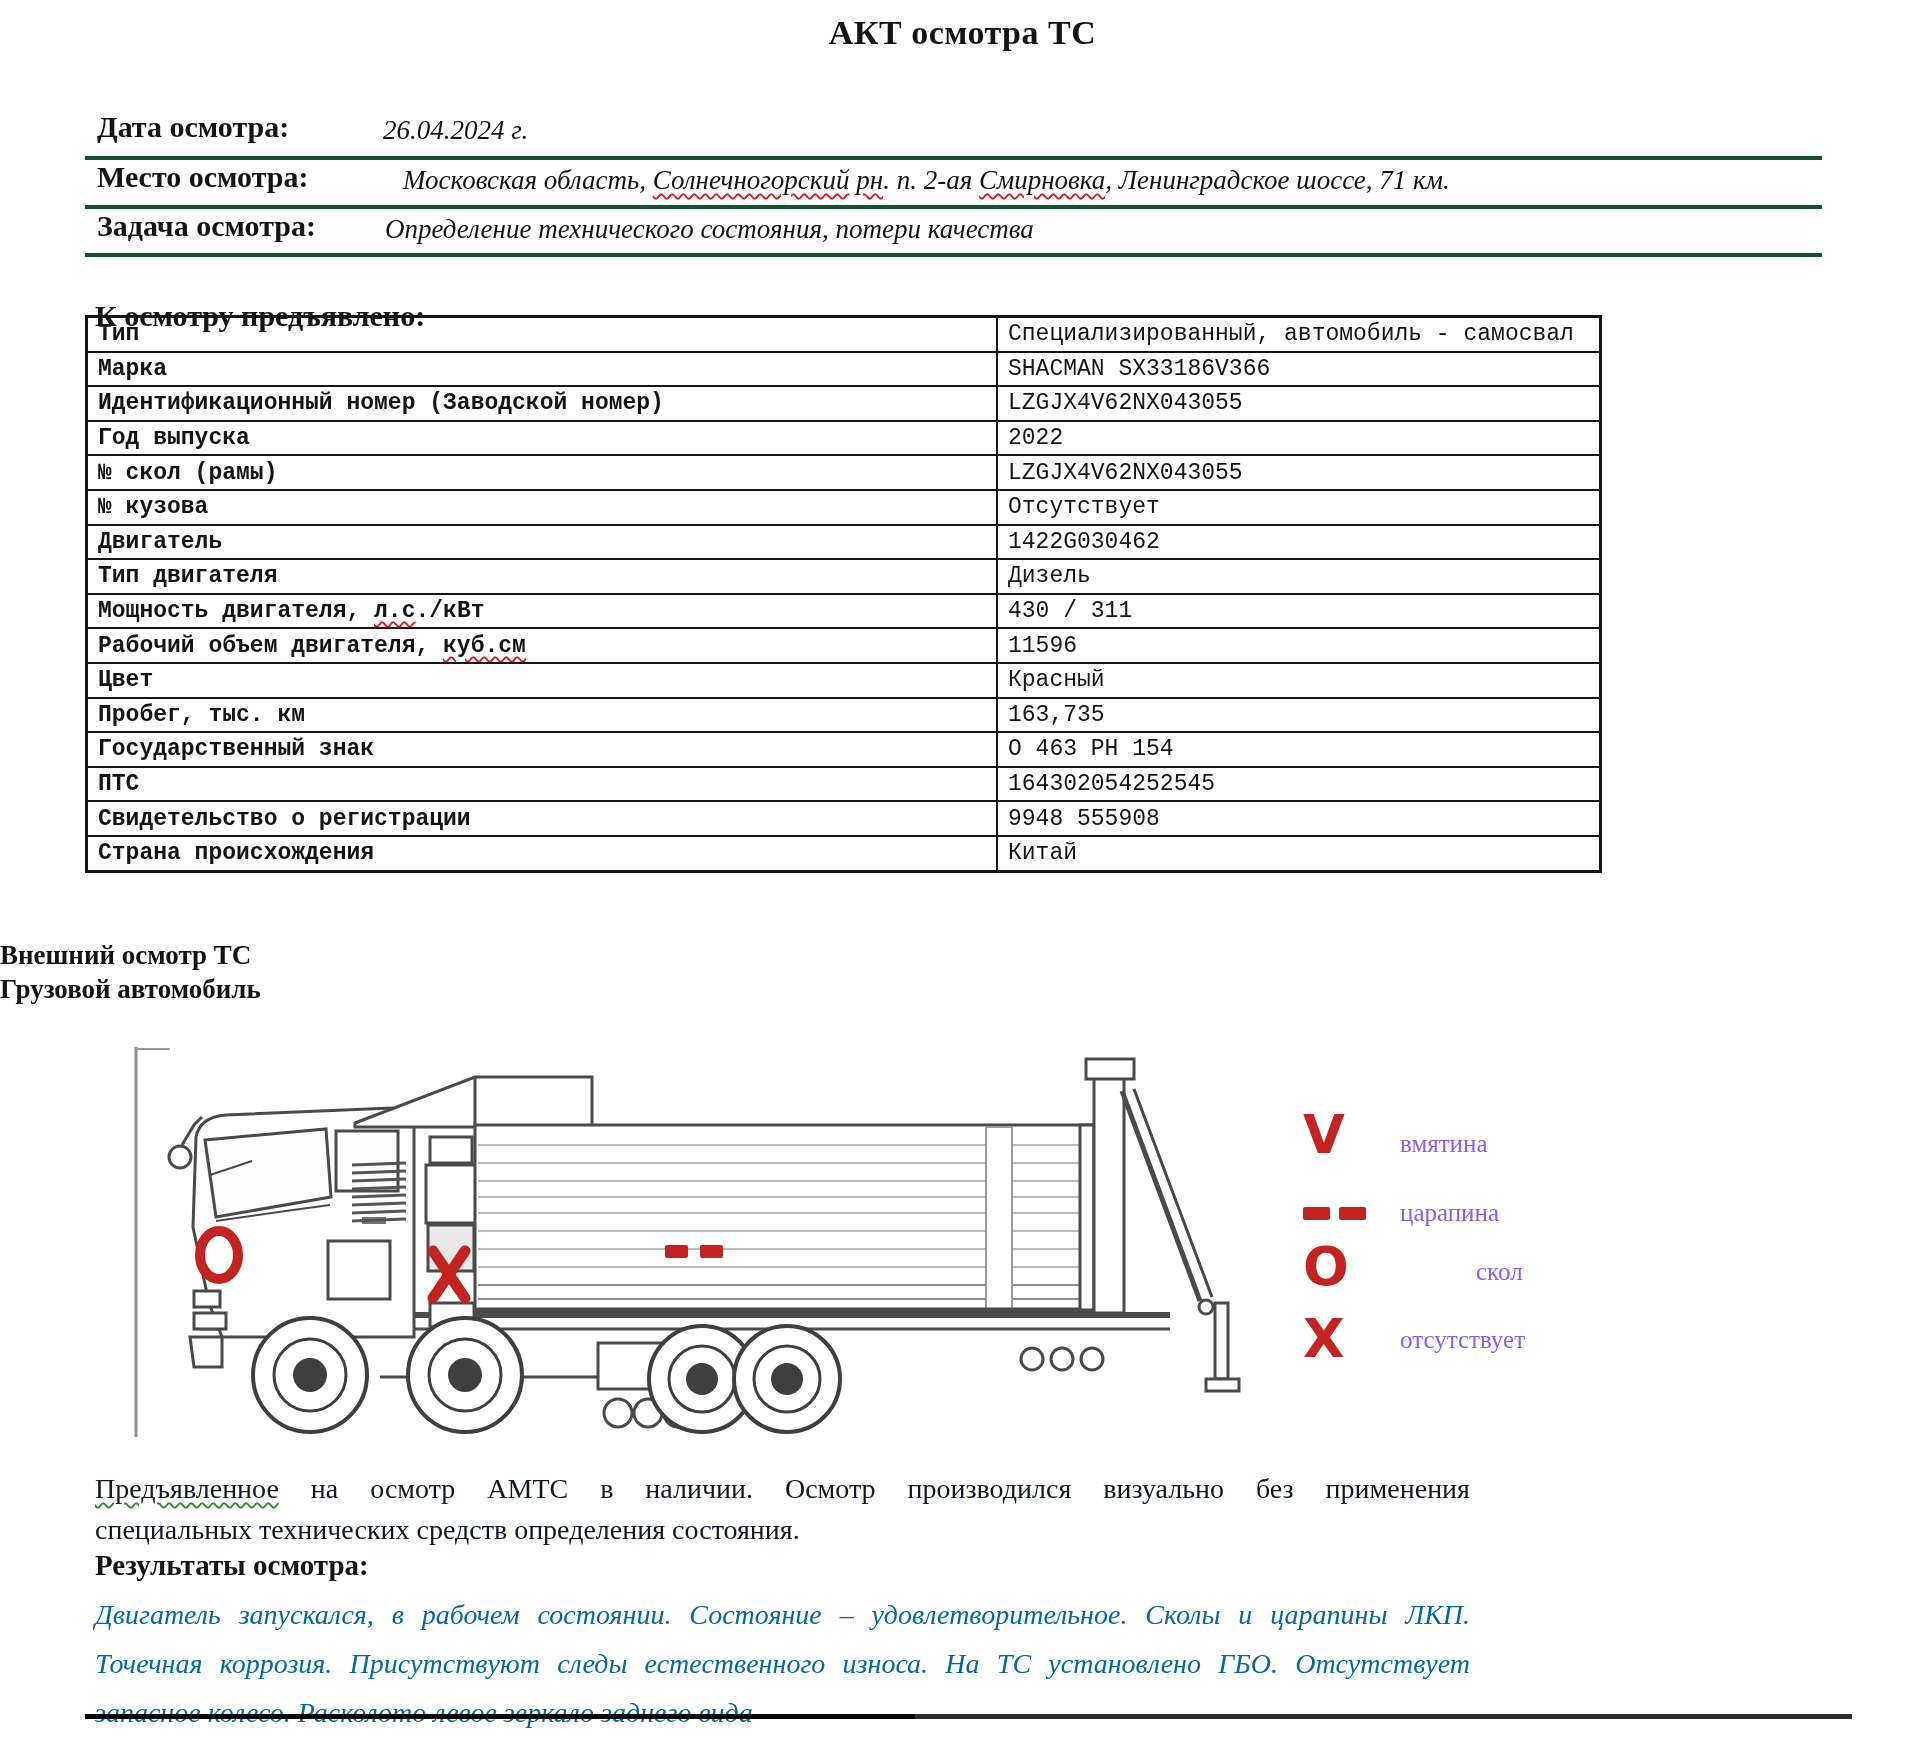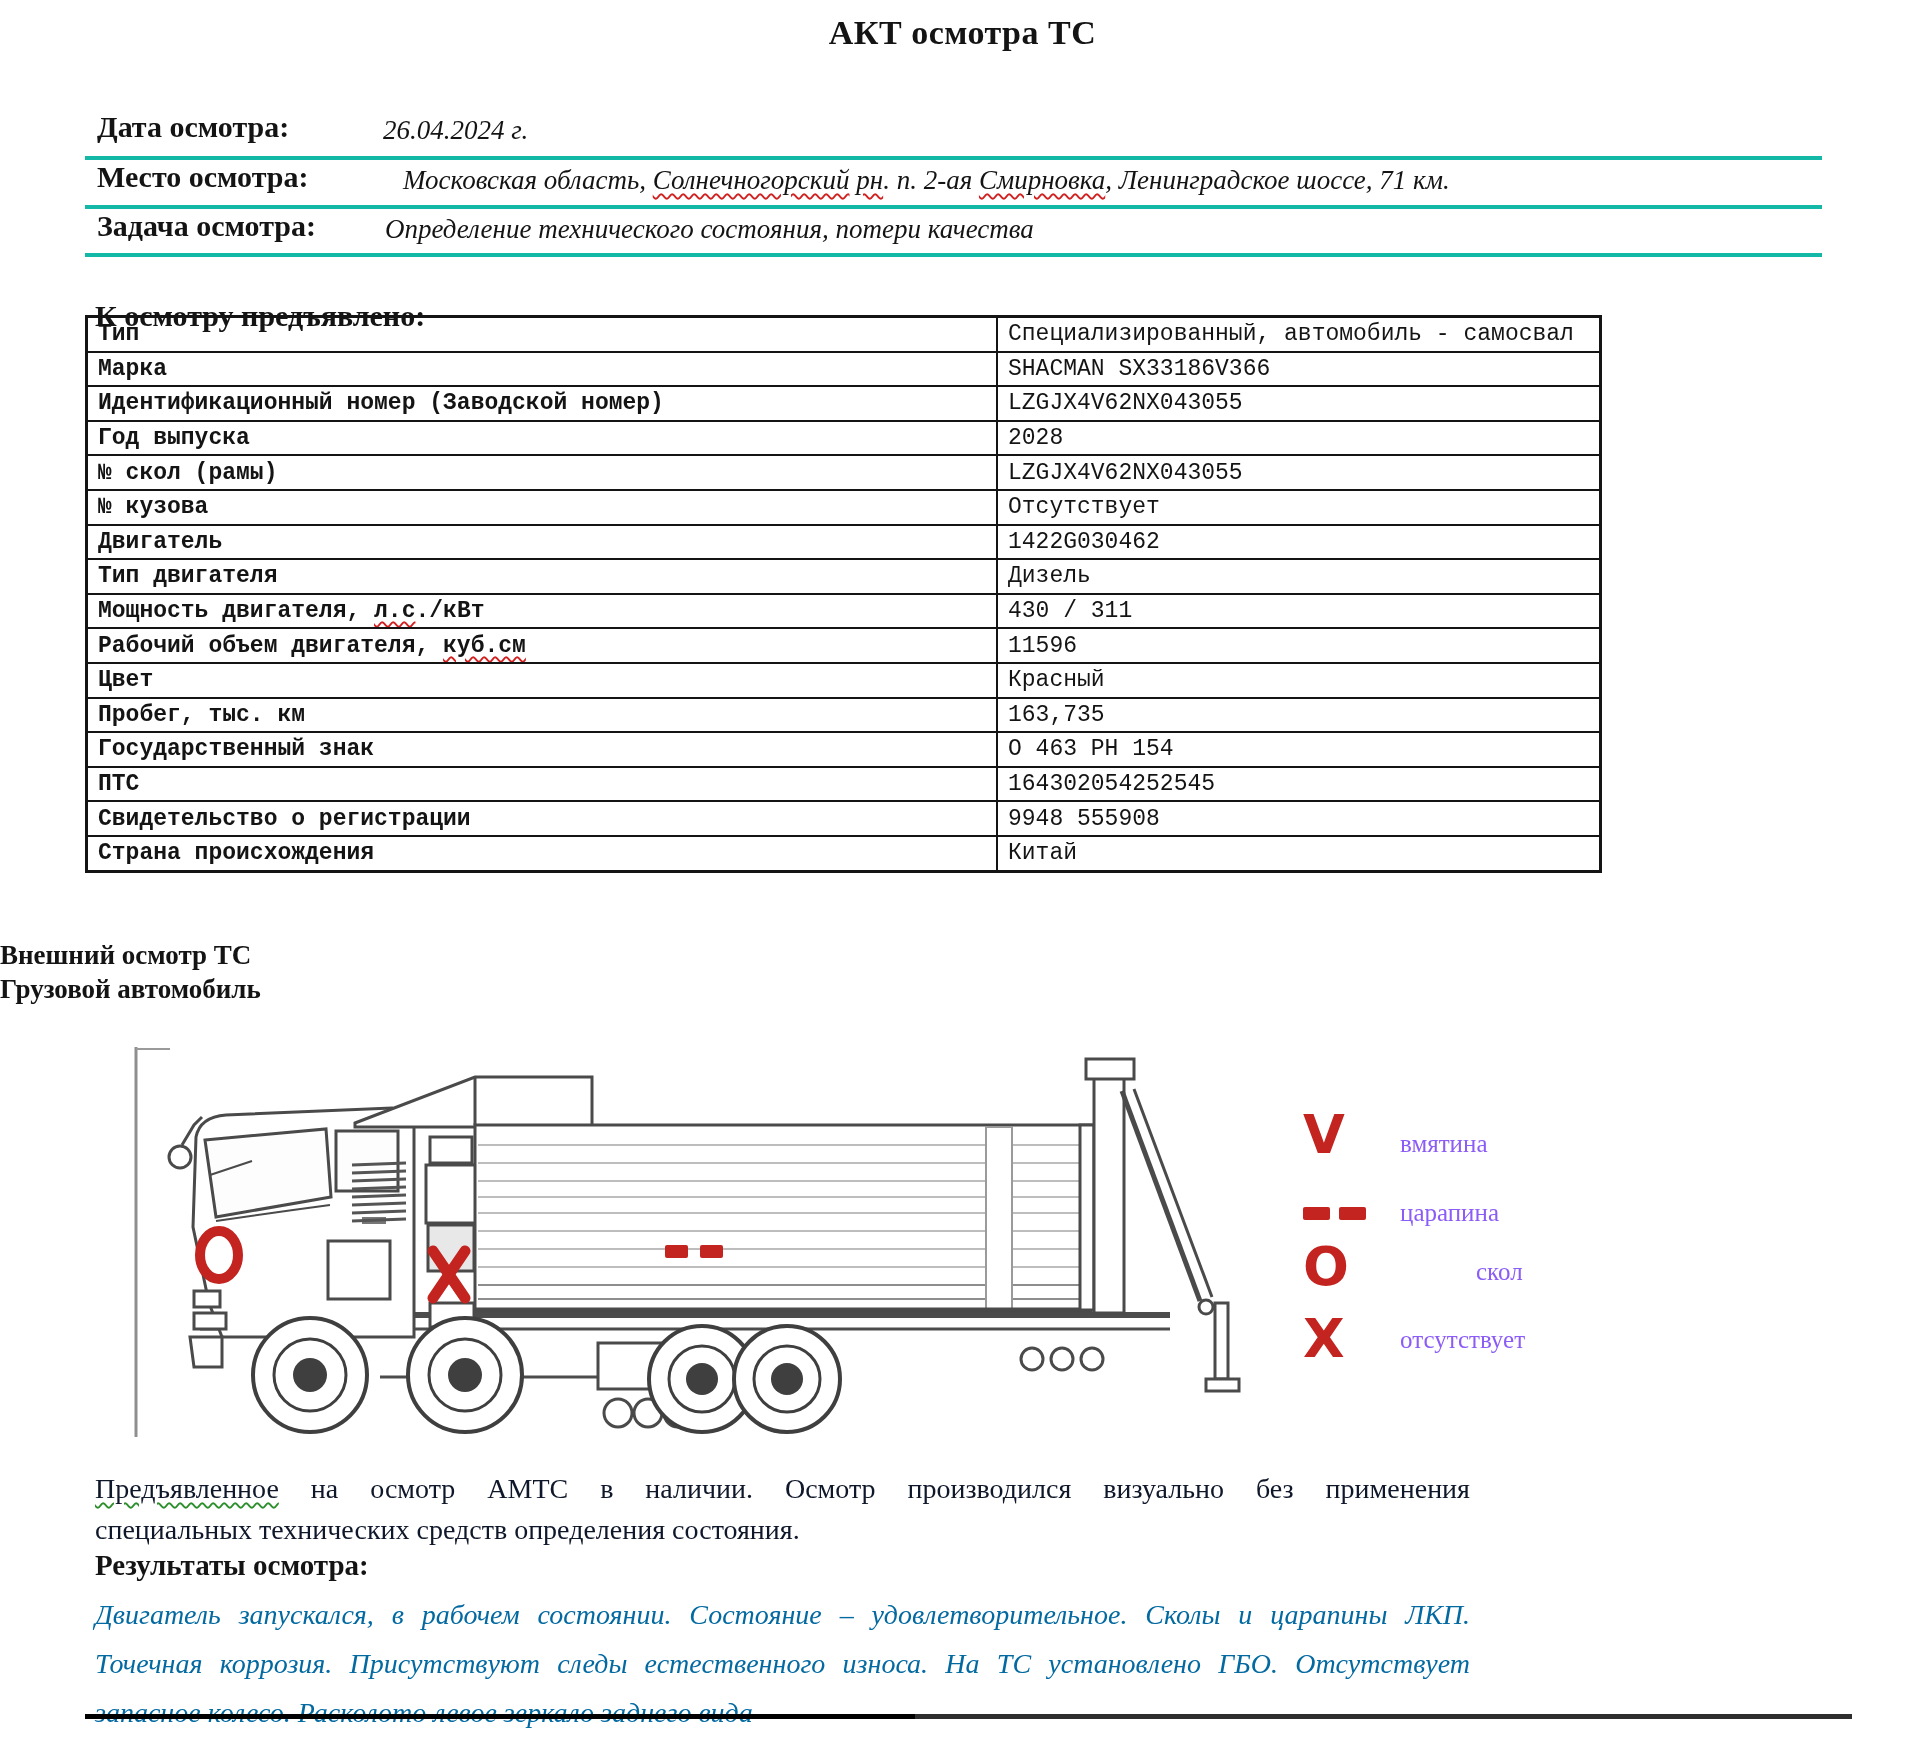--- a/index.html
+++ b/index.html
@@ -8,21 +8,21 @@
     font-family:"Liberation Serif","DejaVu Serif",serif;color:#141414;
     overflow:hidden;
   }
   .abs{position:absolute;}
   
   .doc-title{
     left:0;right:0;top:14px;text-align:center;
     font-size:34px;font-weight:bold;letter-spacing:.5px;
   }
   
-  .hdr-row{left:85px;width:1737px;border-bottom:4px solid #14b8a6;}
+  .hdr-row{left:85px;width:1737px;border-bottom:4px solid #14532d;}
   .hdr-label{
     position:absolute;left:12px;top:0;
     font-size:30px;font-weight:bold;white-space:nowrap;
   }
   .hdr-value{
     position:absolute;top:5px;
     font-size:27px;font-style:italic;white-space:nowrap;
   }
   .wavy-red{
     text-decoration-line:underline;text-decoration-style:wavy;
@@ -100,21 +100,21 @@
   <tr>
         <td class="lbl">Марка</td>
         <td>SHACMAN SX33186V366</td>
       </tr>
   <tr>
         <td class="lbl">Идентификационный номер (Заводской номер)</td>
         <td>LZGJX4V62NX043055</td>
       </tr>
   <tr>
         <td class="lbl">Год выпуска</td>
-        <td>2028</td>
+        <td>2022</td>
       </tr>
   <tr>
         <td class="lbl">№ скол (рамы)</td>
         <td>LZGJX4V62NX043055</td>
       </tr>
   <tr>
         <td class="lbl">№ кузова</td>
         <td>Отсутствует</td>
       </tr>
   <tr>

